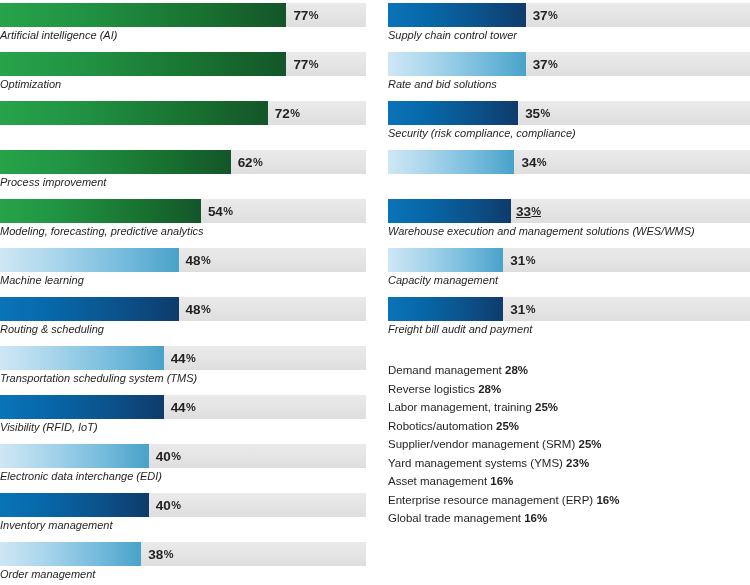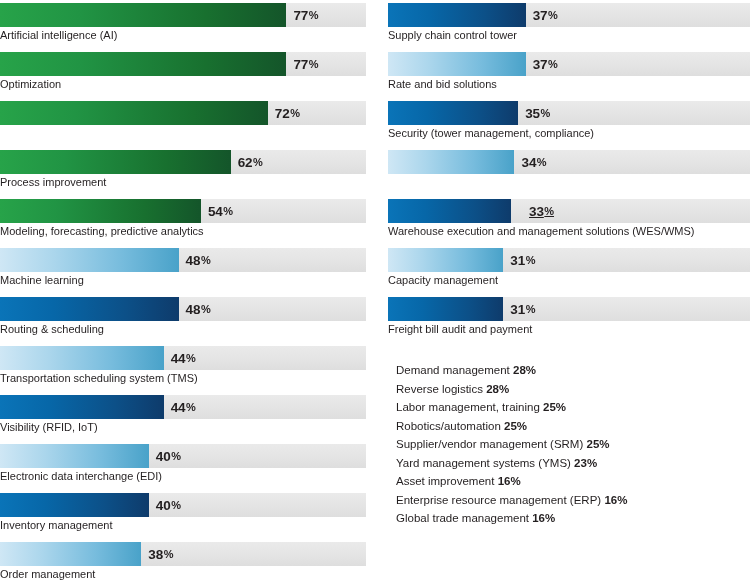--- a/index.html
+++ b/index.html
@@ -72,25 +72,25 @@
     margin-left: 0.5px;
   }
   .bar-label {
     position: absolute;
     left: 0;
     top: 28px;
     font-size: 11px;
     line-height: 15px;
     color: #231f20;
     white-space: nowrap;
+    font-style: italic;
   }
 
   .text-list {
     position: relative;
-    margin-left: 8px;
   }
   .text-list-item {
     font-size: 11.5px;
     line-height: 18.5px;
     color: #231f20;
     white-space: nowrap;
   }
   .text-list-item .item-value {
     font-weight: bold;
   }
@@ -243,36 +243,36 @@
           <div class="bar-label">Rate and bid solutions</div>
         </div>
         <div class="bar-row">
           <div class="bar-track">
             <div class="bar-fill fill-blue-dark" style="width: 130.2px;"></div>
           </div>
           <div class="bar-value" style="left: 137.2px;">
             <span>35</span>
             <span class="pct-sign">%</span>
           </div>
-          <div class="bar-label">Security (tower management, compliance)</div>
+          <div class="bar-label">Security (risk compliance, compliance)</div>
         </div>
         <div class="bar-row">
           <div class="bar-track">
             <div class="bar-fill fill-blue-light" style="width: 126.48px;"></div>
           </div>
           <div class="bar-value" style="left: 133.48px;">
             <span>34</span>
             <span class="pct-sign">%</span>
           </div>
         </div>
         <div class="bar-row">
           <div class="bar-track">
             <div class="bar-fill fill-blue-dark" style="width: 122.76px;"></div>
           </div>
-          <div class="bar-value" style="left: 141px; text-decoration: underline;">
+          <div class="bar-value" style="left: 128px; text-decoration: underline;">
             <span>33</span>
             <span class="pct-sign">%</span>
           </div>
           <div class="bar-label">Warehouse execution and management solutions (WES/WMS)</div>
         </div>
         <div class="bar-row">
           <div class="bar-track">
             <div class="bar-fill fill-blue-light" style="width: 115.32px;"></div>
           </div>
           <div class="bar-value" style="left: 122.32px;">
@@ -292,18 +292,18 @@
           <div class="bar-label">Freight bill audit and payment</div>
         </div>
       </div>
     <div class="text-list" id="right-text-list" style="margin-top: 18px;">
         <div class="text-list-item"><span>Demand management</span> <span class="item-value">28%</span></div>
         <div class="text-list-item"><span>Reverse logistics</span> <span class="item-value">28%</span></div>
         <div class="text-list-item"><span>Labor management, training</span> <span class="item-value">25%</span></div>
         <div class="text-list-item"><span>Robotics/automation</span> <span class="item-value">25%</span></div>
         <div class="text-list-item"><span>Supplier/vendor management (SRM)</span> <span class="item-value">25%</span></div>
         <div class="text-list-item"><span>Yard management systems (YMS)</span> <span class="item-value">23%</span></div>
-        <div class="text-list-item"><span>Asset improvement</span> <span class="item-value">16%</span></div>
+        <div class="text-list-item"><span>Asset management</span> <span class="item-value">16%</span></div>
         <div class="text-list-item"><span>Enterprise resource management (ERP)</span> <span class="item-value">16%</span></div>
         <div class="text-list-item"><span>Global trade management</span> <span class="item-value">16%</span></div>
       </div>
   </div>
 </div>
 
 </body></html>

